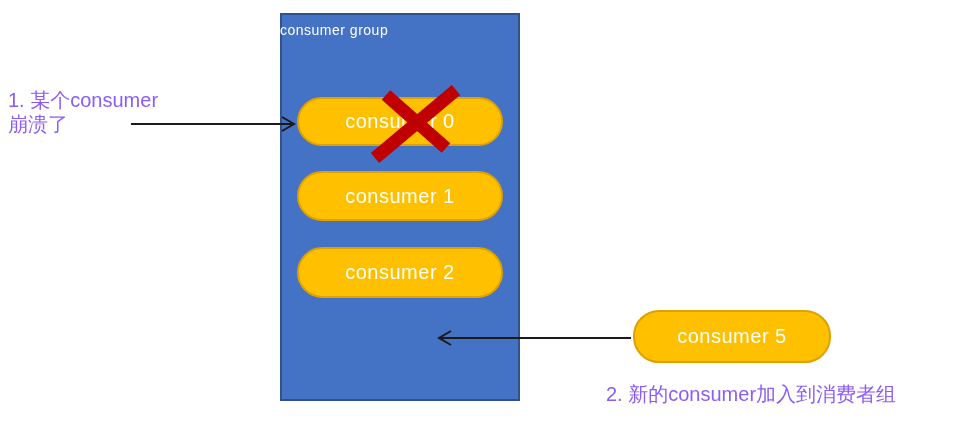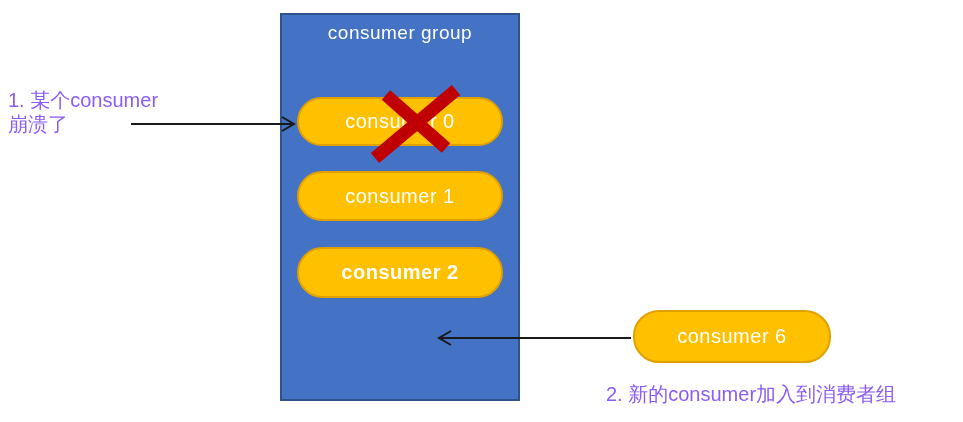--- a/index.html
+++ b/index.html
@@ -23,41 +23,40 @@
     height: 388px;
     box-sizing: border-box;
     background: #4472C4;
     border: 2px solid #2F528F;
   }
   .group-title {
     position: absolute;
     left: 280px;
     top: 22px;
     width: 240px;
-    text-align: center;
     color: #ffffff;
-    font-size: 19px;
+    font-size: 14px;
     letter-spacing: 0.5px;
   }
   .pill {
     position: absolute;
     box-sizing: border-box;
     background: #FFC000;
     border: 2px solid #DFA000;
     border-radius: 26px;
     color: #ffffff;
     font-size: 20px;
     letter-spacing: 0.5px;
     display: flex;
     align-items: center;
     justify-content: center;
   }
   .pill-0 { left: 297px; top: 97px;  width: 206px; height: 49px; }
   .pill-1 { left: 297px; top: 171px; width: 206px; height: 50px; justify-content: center; }
-  .pill-2 { left: 297px; top: 247px; width: 206px; height: 51px; font-weight: bold; }
+  .pill-2 { left: 297px; top: 247px; width: 206px; height: 51px; }
   .pill-3 { left: 633px; top: 310px; width: 198px; height: 53px; }
   .annotation {
     position: absolute;
     color: #8b5cf6;
     font-size: 20px;
     line-height: 24px;
     white-space: pre-line;
   }
   .annotation-1 { left: 8px;   top: 88px; }
   .annotation-2 { left: 606px; top: 382px; white-space: nowrap; }
@@ -91,21 +90,21 @@
 
   <div class="annotation annotation-1">1. 某个consumer
 崩溃了</div>
 
   <svg class="arrow-svg" style="left:130px; top:113px;" width="170" height="22" viewBox="0 0 170 22">
     <line x1="1" y1="11" x2="162" y2="11" stroke="#1A1A1A" stroke-width="2"></line>
     <polyline points="152,4 164,11 152,18" fill="none" stroke="#1A1A1A" stroke-width="2"></polyline>
   </svg>
 
   <div class="pill pill-3">
-    <span>consumer 6</span>
+    <span>consumer 5</span>
   </div>
 
   <svg class="arrow-svg" style="left:433px; top:327px;" width="200" height="22" viewBox="0 0 200 22">
     <line x1="198" y1="11" x2="8" y2="11" stroke="#1A1A1A" stroke-width="2"></line>
     <polyline points="18,4 6,11 18,18" fill="none" stroke="#1A1A1A" stroke-width="2"></polyline>
   </svg>
 
   <div class="annotation annotation-2">2. 新的consumer加入到消费者组</div>
 
 </div>

